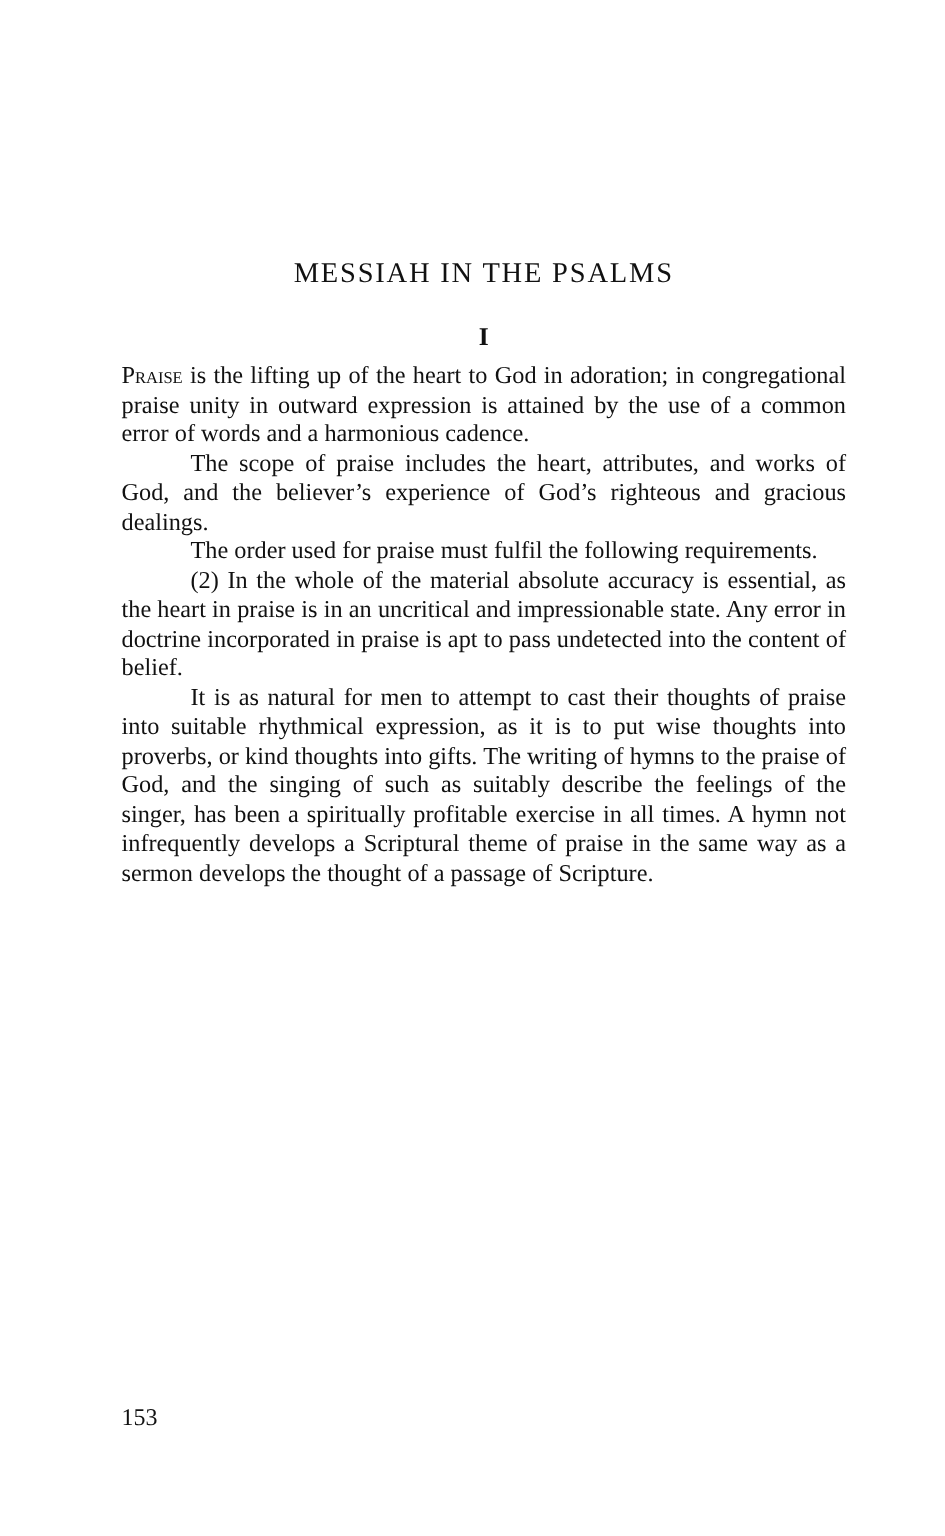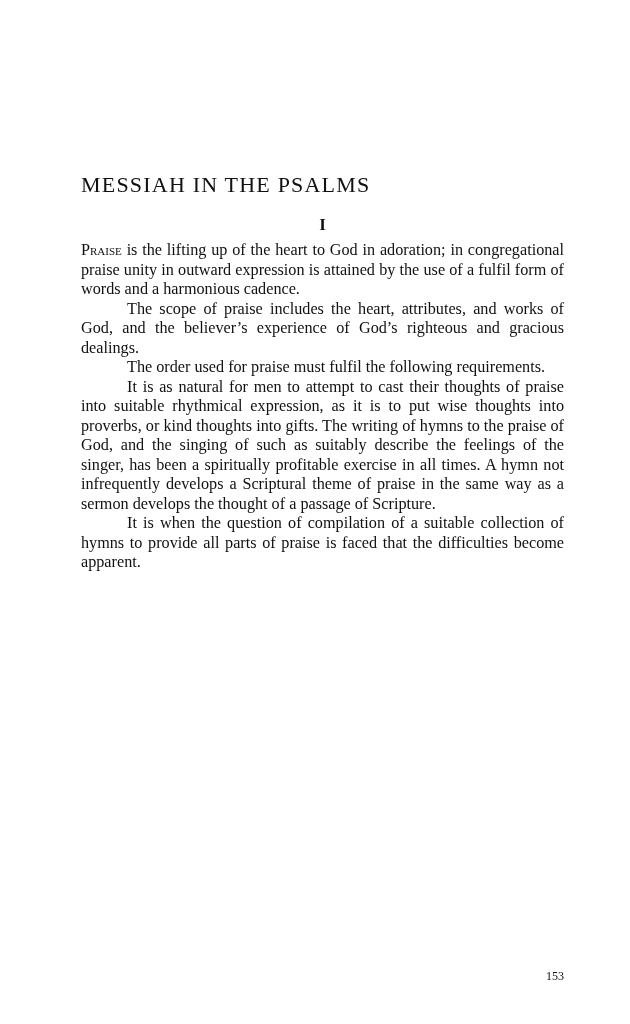--- a/index.html
+++ b/index.html
@@ -19,22 +19,22 @@
     position: absolute;
     left: 81px;
     top: 0;
     width: 483px;
   }
   .title {
     position: absolute;
     top: 172px;
     left: 0;
     width: 483px;
-    text-align: left;
-    font-size: 22px;
+    text-align: center;
+    font-size: 19px;
     letter-spacing: 1.2px;
     font-weight: normal;
     margin: 0;
   }
   .section-num {
     position: absolute;
     top: 215px;
     left: 0;
     width: 483px;
     text-align: center;
@@ -56,37 +56,37 @@
     hyphens: manual;
   }
   .body p.first {
     text-indent: 0;
   }
   .smallcaps {
     font-variant: small-caps;
   }
   .page-number {
     position: absolute;
-    top: 969px;
+    top: 937px;
     left: 0;
     width: 483px;
-    text-align: right;
-    font-size: 12px;
+    text-align: left;
+    font-size: 16px;
     margin: 0;
   }
 </style>
 </head>
 <body>
 
 <div class="page">
   <h1 class="title">MESSIAH IN THE PSALMS</h1>
   <h2 class="section-num">I</h2>
 
   <div class="body">
-    <p class="first"><span class="smallcaps">Praise</span><span> is the lifting up of the heart to God in adoration; in congregational praise unity in outward expression is attained by the use of a fulfil form of words and a harmonious cadence.</span></p>
+    <p class="first"><span class="smallcaps">Praise</span><span> is the lifting up of the heart to God in adoration; in congregational praise unity in outward expression is attained by the use of a common error of words and a harmonious cadence.</span></p>
     <p>The scope of praise includes the heart, attributes, and works of God, and the believer’s experience of God’s righteous and gracious dealings.</p>
     <p>The order used for praise must fulfil the following requirements.</p>
+    <p>(2) In the whole of the material absolute accuracy is essential, as the heart in praise is in an uncritical and impression­able state.  Any error in doctrine incorporated in praise is apt to pass undetected into the content of belief.</p>
     <p>It is as natural for men to attempt to cast their thoughts of praise into suitable rhythmical expression, as it is to put wise thoughts into proverbs, or kind thoughts into gifts.  The writing of hymns to the praise of God, and the singing of such as suitably describe the feelings of the singer, has been a spiritually profitable exercise in all times.  A hymn not infrequently develops a Scriptural theme of praise in the same way as a sermon develops the thought of a passage of Scripture.</p>
-    <p>It is when the question of compilation of a suitable collection of hymns to provide all parts of praise is faced that the difficulties become apparent.</p>
   </div>
 
   <div class="page-number">153</div>
 </div>
 
 </body></html>

